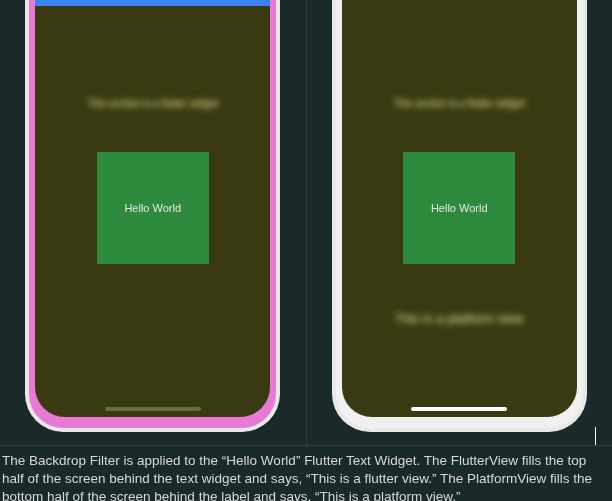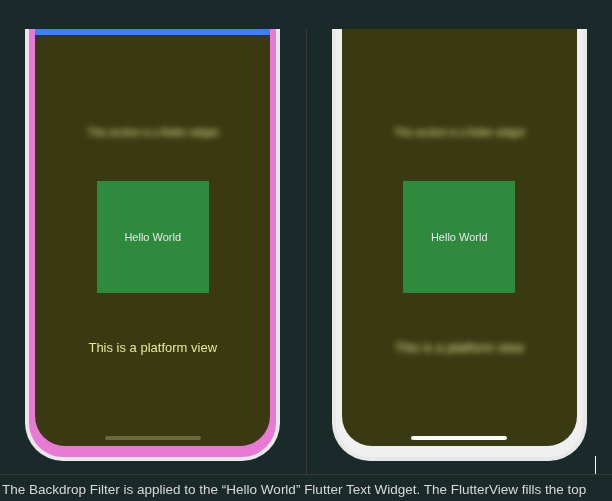--- a/index.html
+++ b/index.html
@@ -8,21 +8,20 @@
       padding: 0;
       background: #1a2a2a;
       font-family: -apple-system, Helvetica, Arial, sans-serif;
       width: 612px;
       height: 501px;
       overflow: hidden;
     }
     .comparison-row {
       display: flex;
       height: 446px;
-      margin-top: 29px;
     }
     .cell {
       flex: 1;
       border-right: 1px solid #3a3a3a;
       border-bottom: 1px solid #3a3a3a;
       display: flex;
       align-items: flex-start;
       justify-content: center;
       padding: 0 18px;
       position: relative;
@@ -109,21 +108,20 @@
 
 <div class="comparison-row">
   <div class="cell">
     <div class="phone phone-left">
       <div class="screen">
         <div class="statusbar"></div>
         <div class="blurred-text top-text">This section is a flutter widget</div>
         <div class="green-box">
           <span>Hello World</span>
         </div>
-        <div class="blurred-text bottom-text crisp">This is a platform view</div>
         <div class="home-indicator hi-dark"></div>
       </div>
     </div>
   </div>
   <div class="cell">
     <div class="phone phone-right">
       <div class="screen">
         <div class="blurred-text top-text">This section is a flutter widget</div>
         <div class="green-box">
           <span>Hello World</span>

